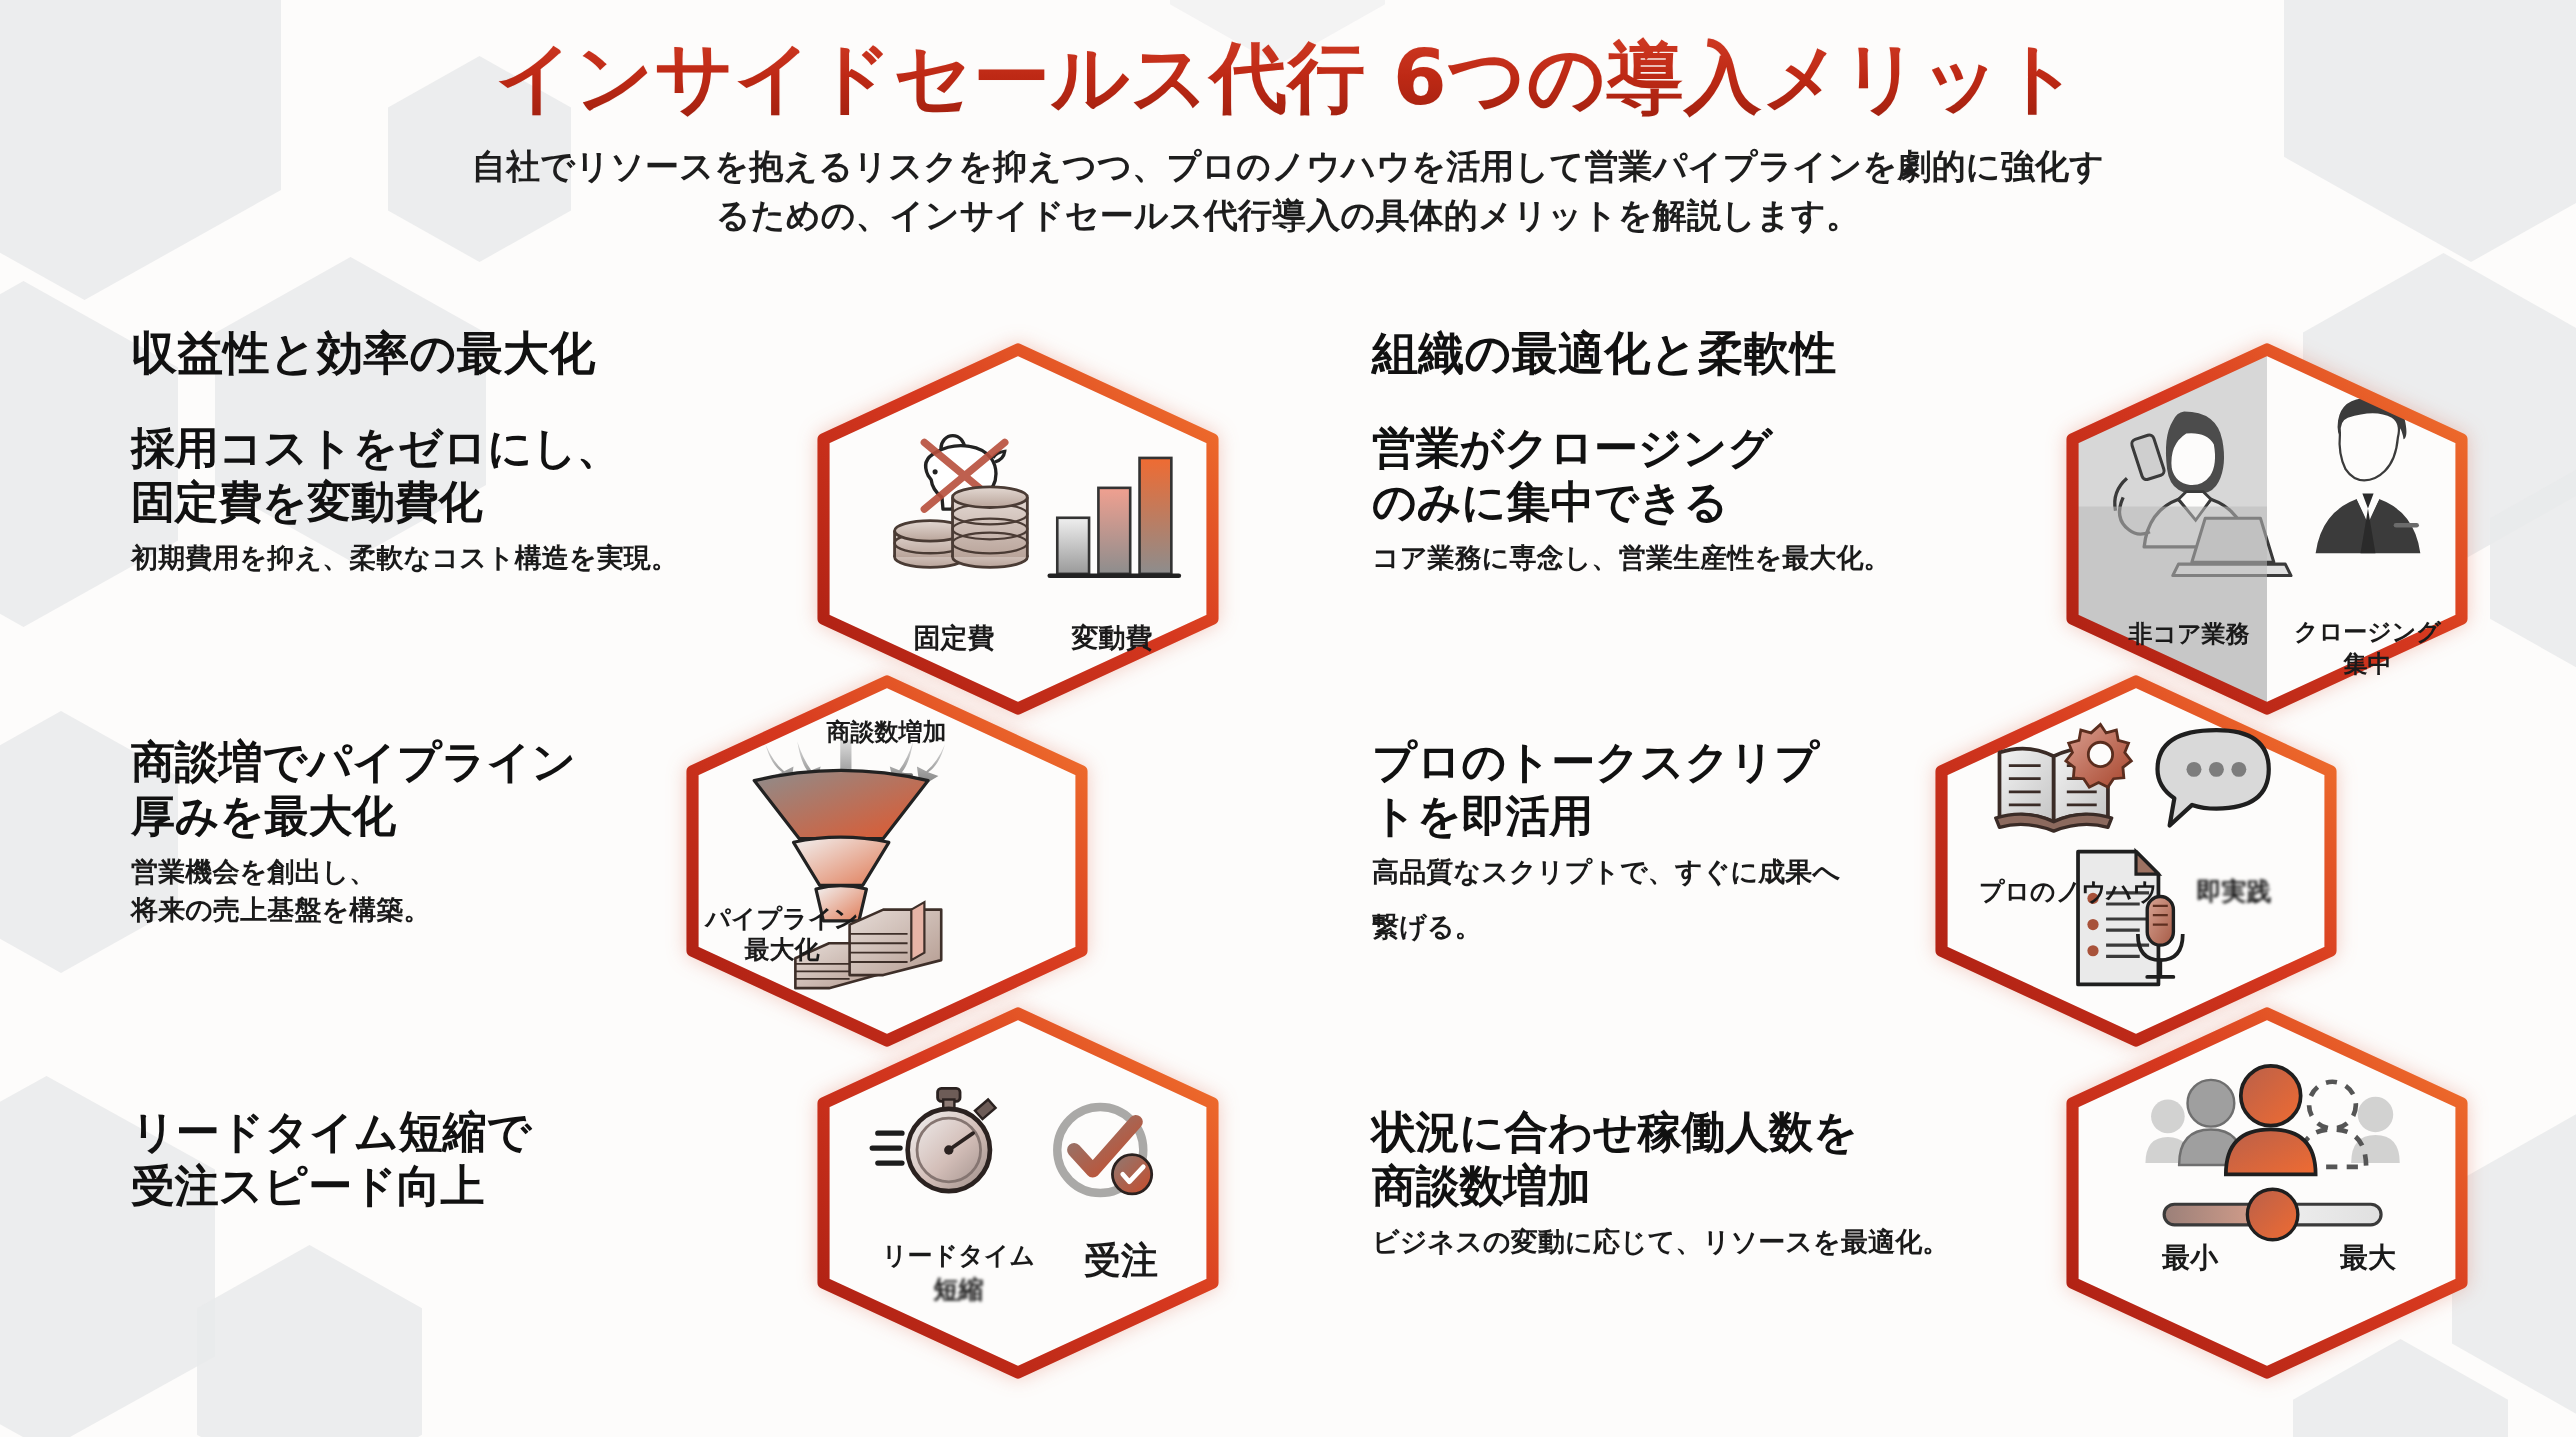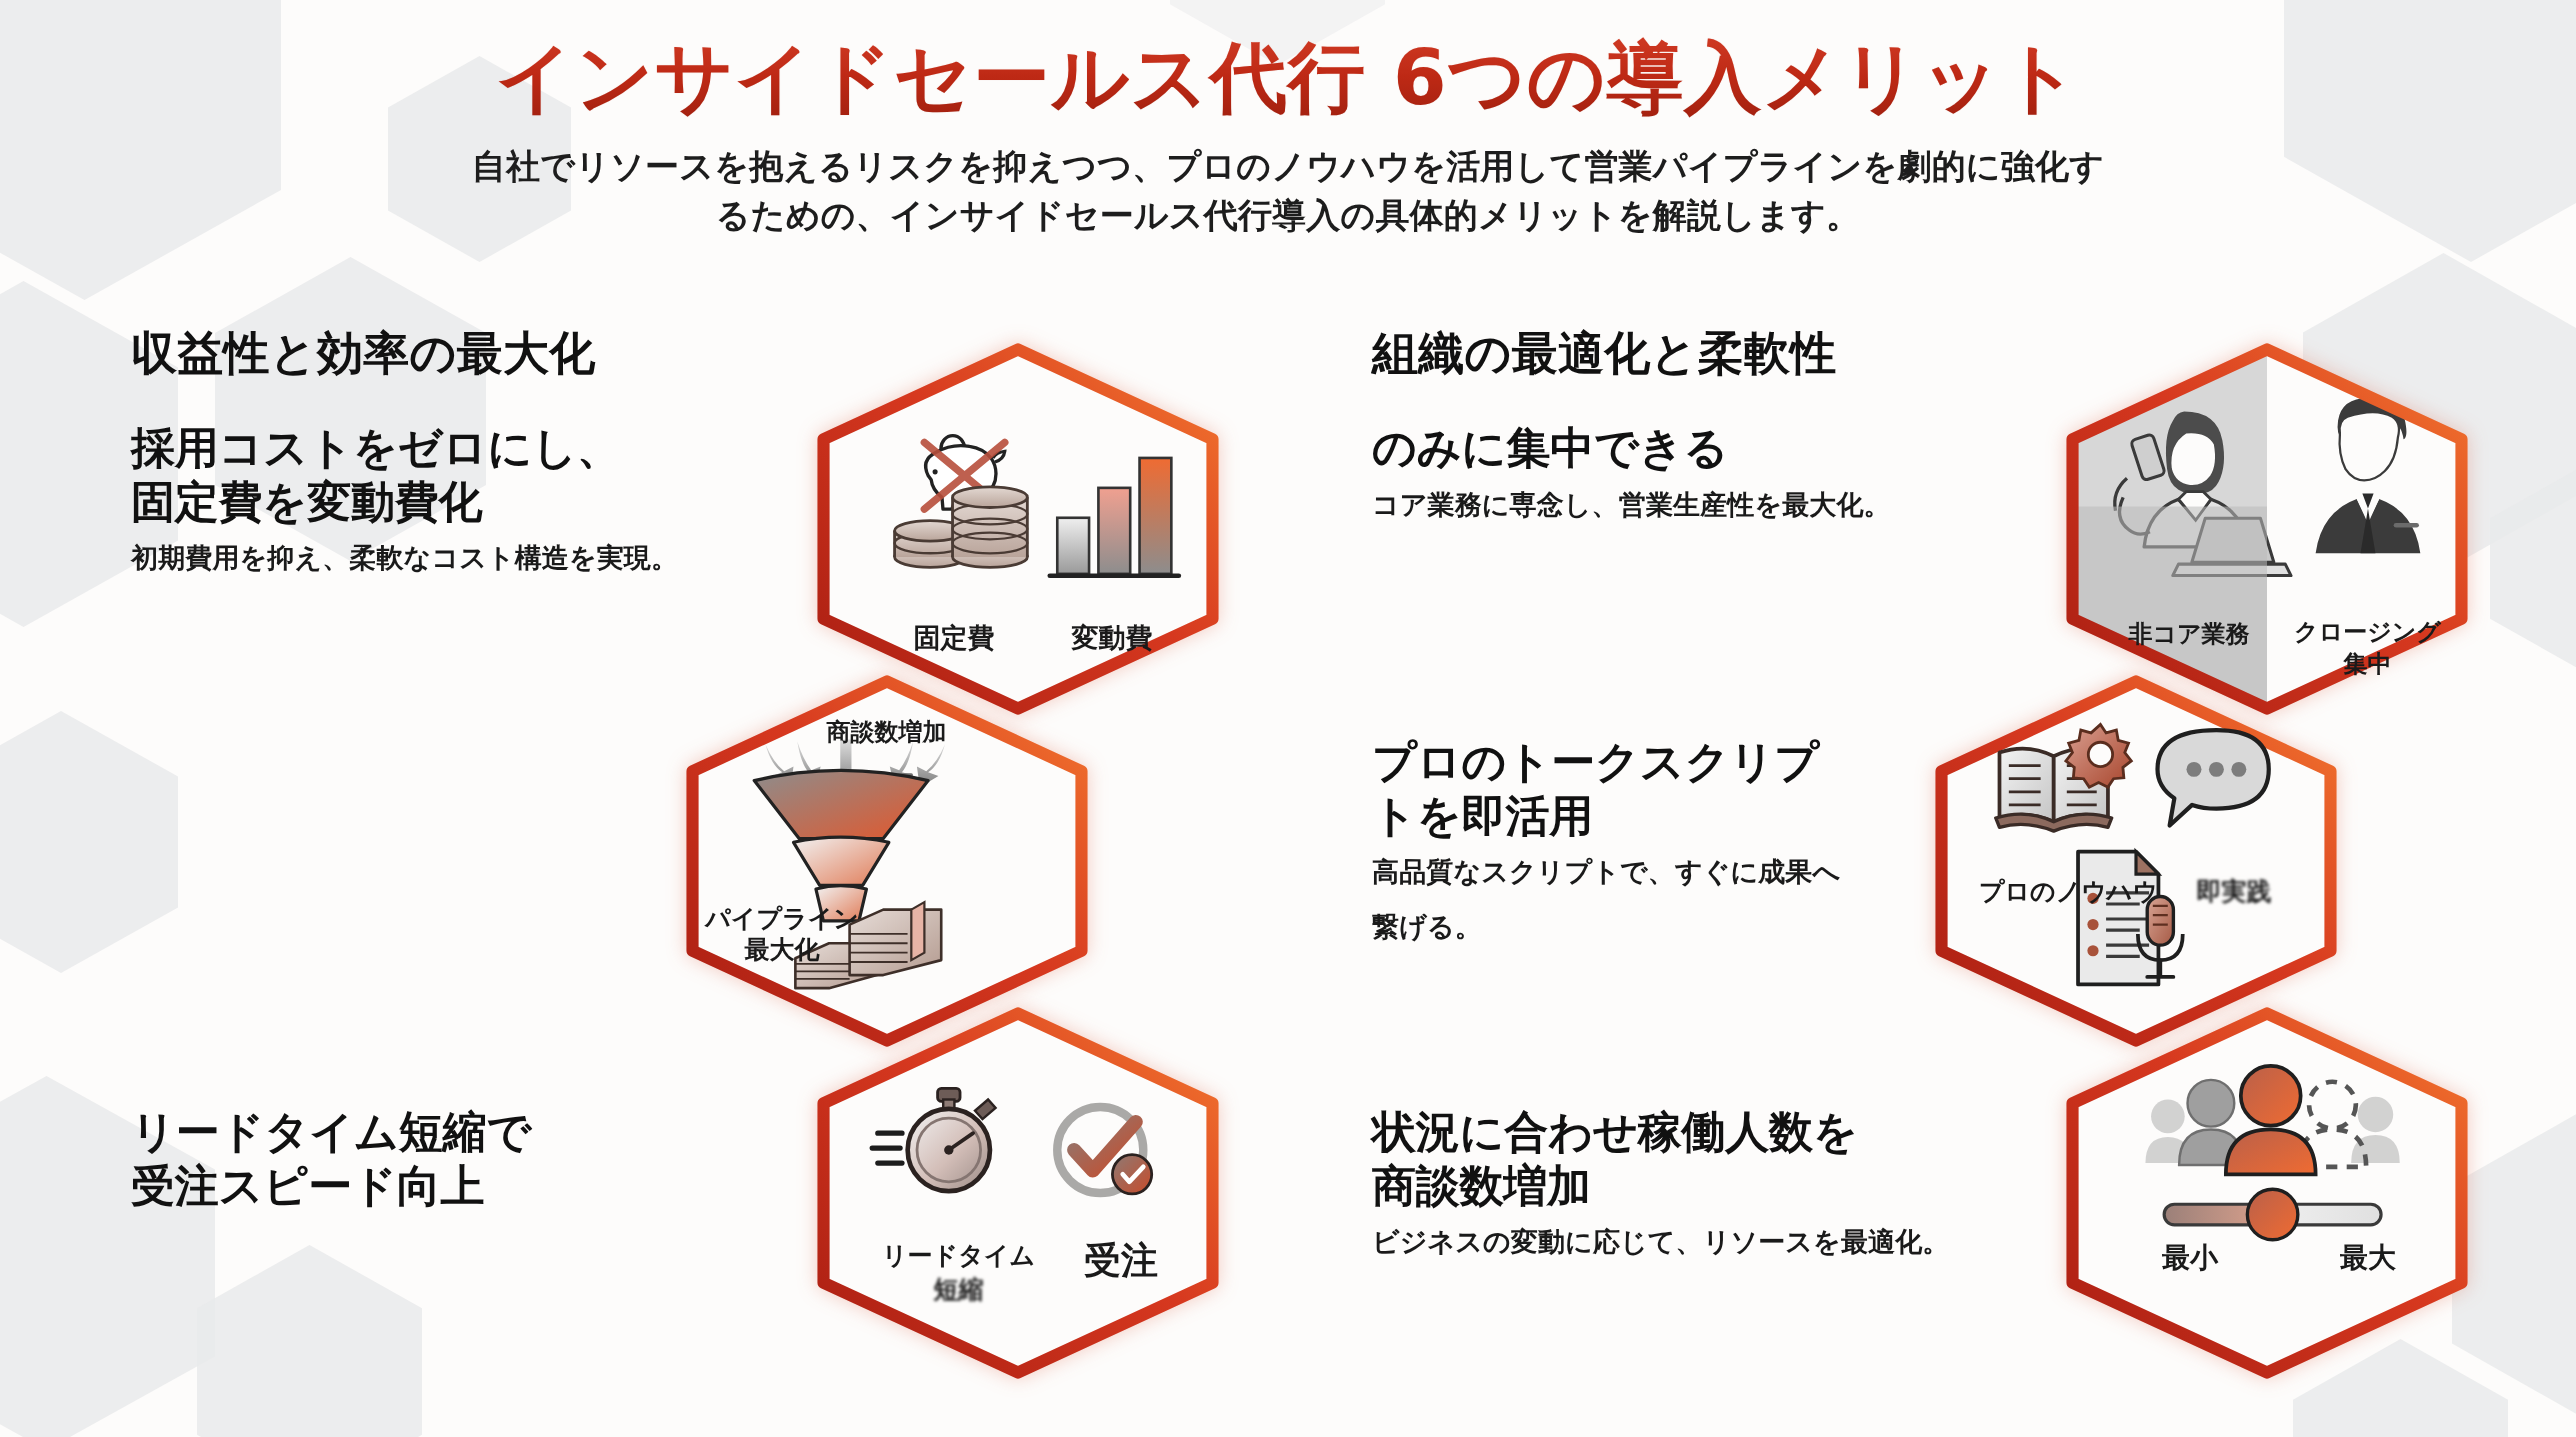--- a/index.html
+++ b/index.html
@@ -93,20 +93,26 @@
     <div class="col">
 
       <div class="section-head" style="left:131px;top:0px;">収益性と効率の最大化</div>
 
       <div class="block" style="left:131px;top:98px;width:618px;">
         <p class="block-title">採用コストをゼロにし、</p>
         <p class="block-title">固定費を変動費化</p>
         <p class="block-desc">初期費用を抑え、柔軟なコスト構造を実現。</p>
       </div>
 
+      <div class="block" style="left:131px;top:412px;width:646px;">
+        <p class="block-title">商談増でパイプライン</p>
+        <p class="block-title">厚みを最大化</p>
+        <p class="block-desc">営業機会を創出し、</p>
+        <p class="block-desc" style="margin-top:1.9px">将来の売上基盤を構築。</p>
+      </div>
 
       <div class="block" style="left:131px;top:782px;width:655px;">
         <p class="block-title">リードタイム短縮で</p>
         <p class="block-title">受注スピード向上</p>
       </div>
 
       <div class="hex" style="left:812px;top:19px;width:412px;height:374px;">
         <svg width="412" height="374" viewBox="0 0 440 400">
           <defs>
             <linearGradient id="hgL1" x1="0" y1="1" x2="1" y2="0">
@@ -273,20 +279,21 @@
         <div class="hexlabel" style="left:234px;top:234px;width:150px;font-size:37px;">受注</div>
       </div>
 
     </div>
 
     <div class="col">
 
       <div class="section-head" style="left:84px;top:0px;">組織の最適化と柔軟性</div>
 
       <div class="block" style="left:84px;top:98px;width:618px;">
+        <p class="block-title">営業がクロージング</p>
         <p class="block-title">のみに集中できる</p>
         <p class="block-desc">コア業務に専念し、営業生産性を最大化。</p>
       </div>
 
       <div class="block" style="left:84px;top:412px;width:599px;">
         <p class="block-title">プロのトークスクリプ</p>
         <p class="block-title">トを即活用</p>
         <p class="block-desc">高品質なスクリプトで、すぐに成果へ</p>
         <p class="block-desc" style="margin-top:19px">繋げる。</p>
       </div>

